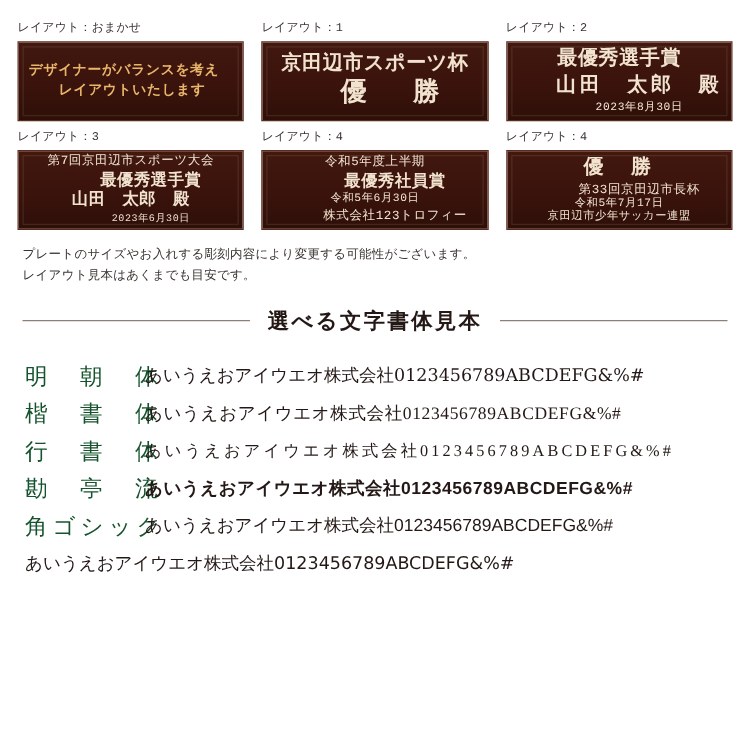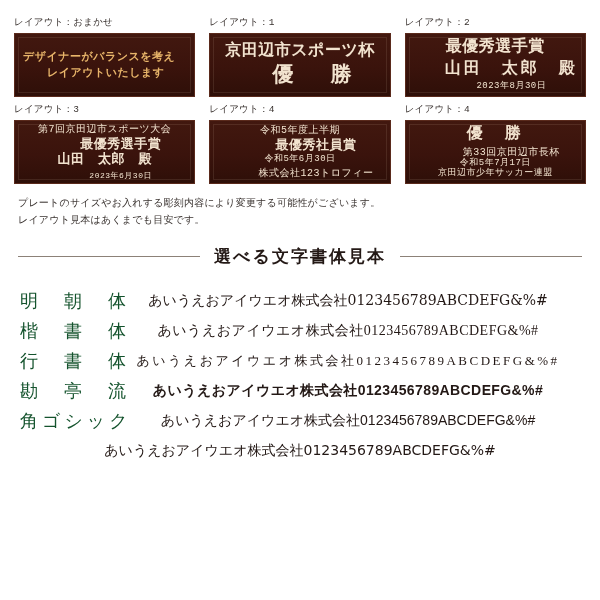--- a/index.html
+++ b/index.html
@@ -131,21 +131,20 @@
     letter-spacing: 4px;
     color: #14532d;
     white-space: nowrap;
   }
   .font-sample {
     flex: 1 1 auto;
     font-size: 14px;
     color: #231815;
     white-space: nowrap;
     overflow: hidden;
-    text-align: center;
   }
   .f-mincho   { font-family: "DejaVu Serif", "Liberation Serif", serif; letter-spacing: 0px; }
   .f-kaisho   { font-family: "Liberation Serif", "DejaVu Serif", serif; letter-spacing: 0.5px; }
   .f-gyosho   { font-family: "Liberation Serif", "DejaVu Serif", serif; letter-spacing: 2.5px; font-size: 13px; }
   .f-kantei   { font-family: "Liberation Sans", sans-serif; font-weight: 700; letter-spacing: 0.4px; }
   .f-kakugo   { font-family: "Liberation Sans", sans-serif; letter-spacing: 0px; }
   .f-marugo   { font-family: "DejaVu Sans", sans-serif; letter-spacing: 0px; }
 </style>
 </head>
 <body>

